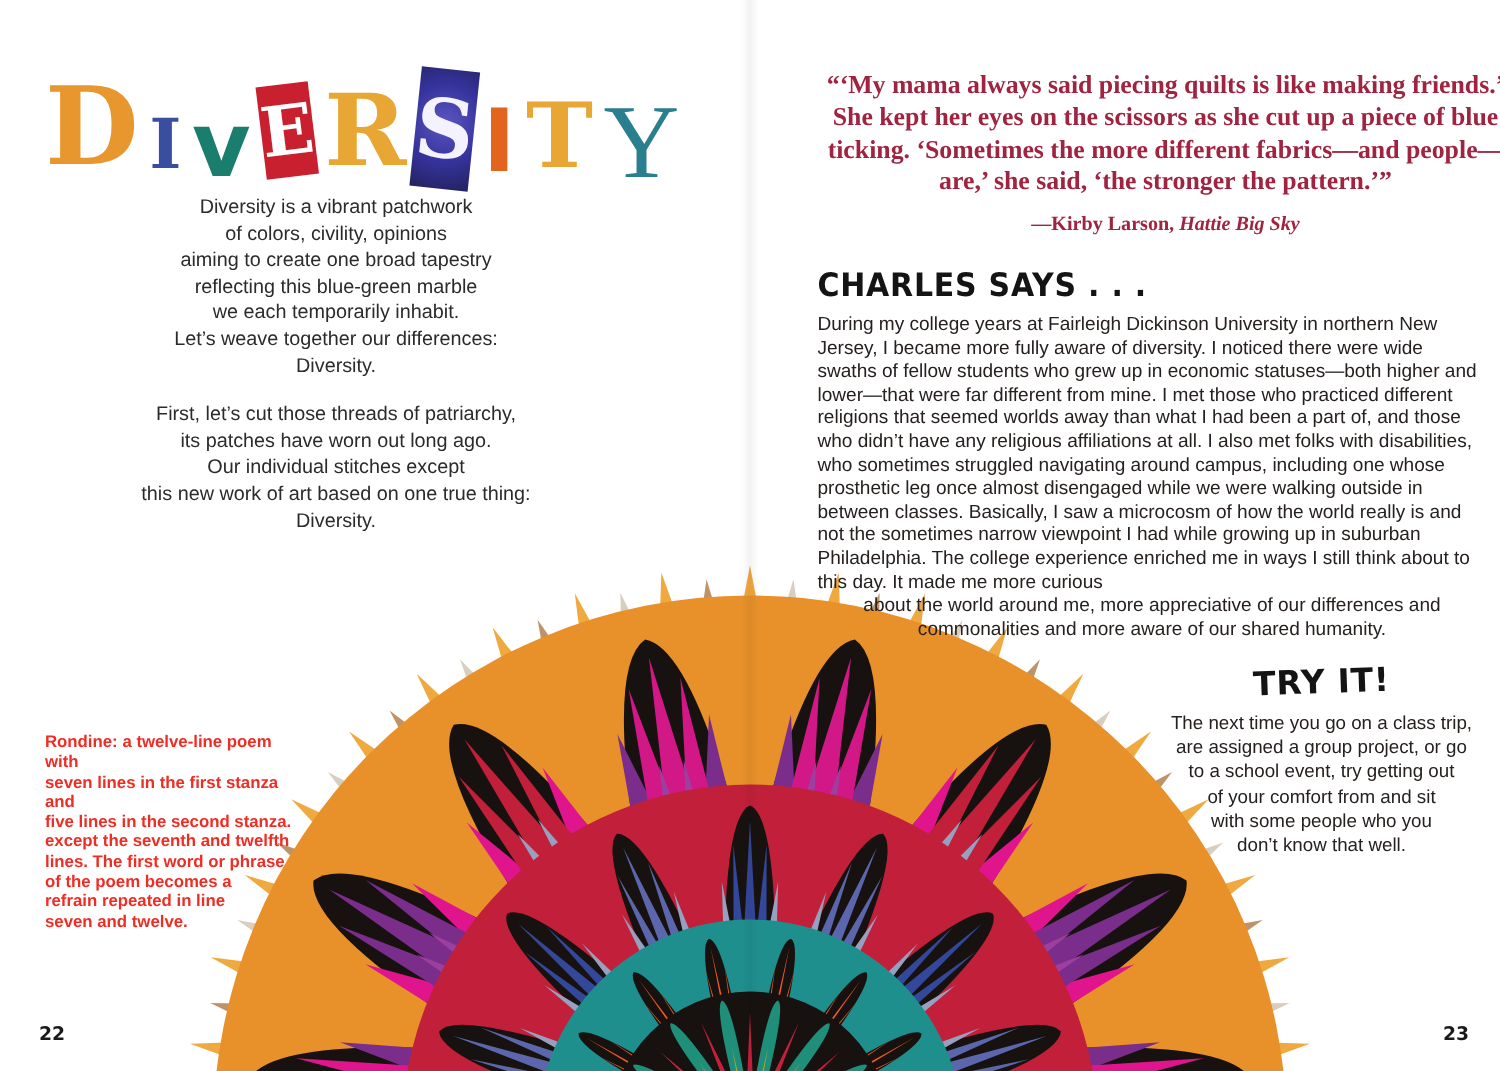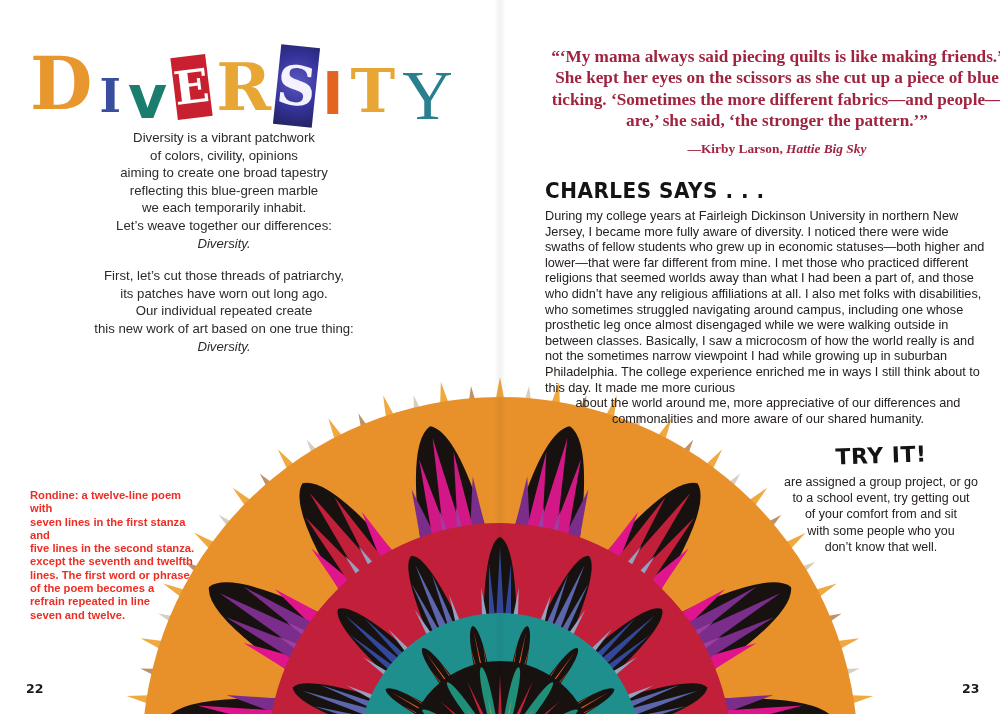--- a/index.html
+++ b/index.html
@@ -16,21 +16,21 @@
   .L5{font:bold 66px "DejaVu Serif",serif;color:#e8a735;}
   .L6{width:46px;height:80px;background:radial-gradient(circle at 50% 45%,#5a58c0 0%,#35339b 55%,#23225f 100%);
       transform:rotate(6deg);font:bold 54px "DejaVu Serif",serif;color:#f4f2ff;margin:0 -1px;}
   .L7{font:bold 58px "DejaVu Sans",sans-serif;color:#e2641f;margin-bottom:-2px;}
   .L8{font:bold 60px "DejaVu Serif",serif;color:#e8a735;}
   .L9{font:400 70px "Liberation Serif",serif;color:#2a7f8e;margin-bottom:-10px;}
   
   .poem{position:absolute;left:30px;top:129px;width:388px;text-align:center;
         font-size:13.2px;line-height:17.6px;color:#2b2b2b;}
   .poem .stanza+.stanza{margin-top:15px;}
-  .poem .it{font-style:italic;}
+  .poem .it{}
   
   .form-note{position:absolute;left:30px;top:489px;width:172px;
              font-weight:bold;font-size:11.2px;line-height:13.3px;color:#ee2d24;}
   
   .pgnum{position:absolute;top:681px;font:bold 12.5px "DejaVu Sans",sans-serif;color:#1a1a1a;}
   .pg-left{left:26px;} .pg-right{left:962px;}
   
   .quote{position:absolute;left:537px;top:46px;width:480px;text-align:center;
          font-family:"Liberation Serif",serif;font-weight:bold;
          font-size:17.2px;line-height:21.3px;color:#a02340;}
@@ -369,21 +369,21 @@
         <div>of colors, civility, opinions</div>
         <div>aiming to create one broad tapestry</div>
         <div>reflecting this blue-green marble</div>
         <div>we each temporarily inhabit.</div>
         <div>Let’s weave together our differences:</div>
         <div class="it">Diversity.</div>
       </div>
       <div class="stanza">
         <div>First, let’s cut those threads of patriarchy,</div>
         <div>its patches have worn out long ago.</div>
-        <div>Our individual repeated create</div>
+        <div>Our individual stitches except</div>
         <div>this new work of art based on one true thing:</div>
         <div class="it">Diversity.</div>
       </div>
     </div>
 
     <div class="form-note">
       <div><span>Rondine:</span><span> a twelve-line poem with</span></div>
       <div>seven lines in the first stanza and</div>
       <div>five lines in the second stanza.</div>
       <div>except the seventh and twelfth</div>
@@ -404,20 +404,21 @@
     <div class="charles">
       <div class="marker head">CHARLES SAYS . . .</div>
       <div class="body">During my college years at Fairleigh Dickinson University in northern New Jersey, I became more fully aware of diversity. I noticed there were wide swaths of fellow students who grew up in economic statuses—both higher and lower—that were far different from mine. I met those who practiced different religions that seemed worlds away than what I had been a part of, and those who didn’t have any religious affiliations at all. I also met folks with disabilities, who sometimes struggled navigating around campus, including one whose prosthetic leg once almost disengaged while we were walking outside in between classes. Basically, I saw a microcosm of how the world really is and not the sometimes narrow viewpoint I had while growing up in suburban Philadelphia. The college experience enriched me in ways I still think about to this day. It made me more curious</div>
       <div class="tail">about the world around me, more appreciative of our differences and</div>
       <div class="tail">commonalities and more aware of our shared humanity.</div>
     </div>
 
     <div class="tryit">
       <div class="marker head">TRY IT!</div>
       <div class="lines">
+        <div>The next time you go on a class trip,</div>
         <div>are assigned a group project, or go</div>
         <div>to a school event, try getting out</div>
         <div>of your comfort from and sit</div>
         <div>with some people who you</div>
         <div>don’t know that well.</div>
       </div>
     </div>
 
     <div class="pgnum pg-left">22</div>
     <div class="pgnum pg-right">23</div>

